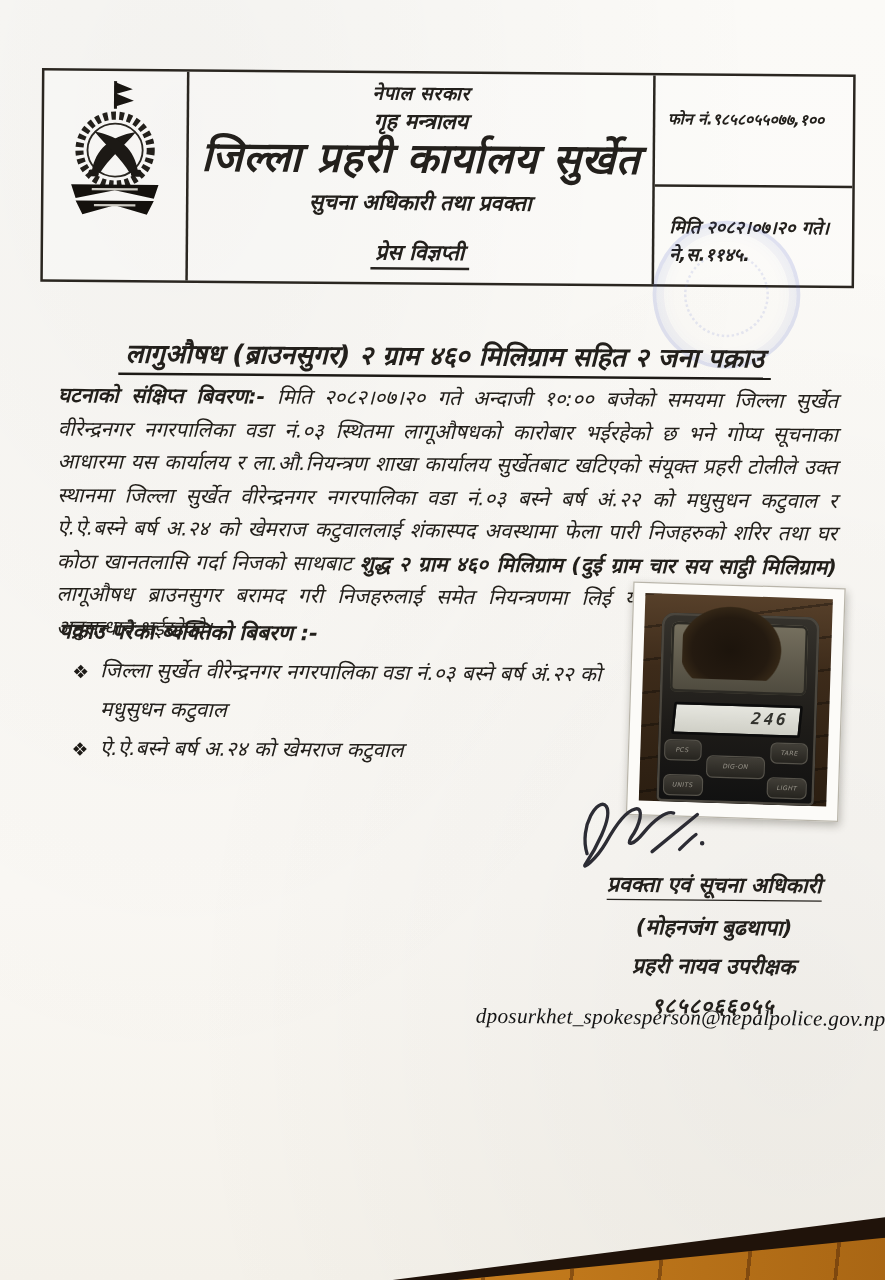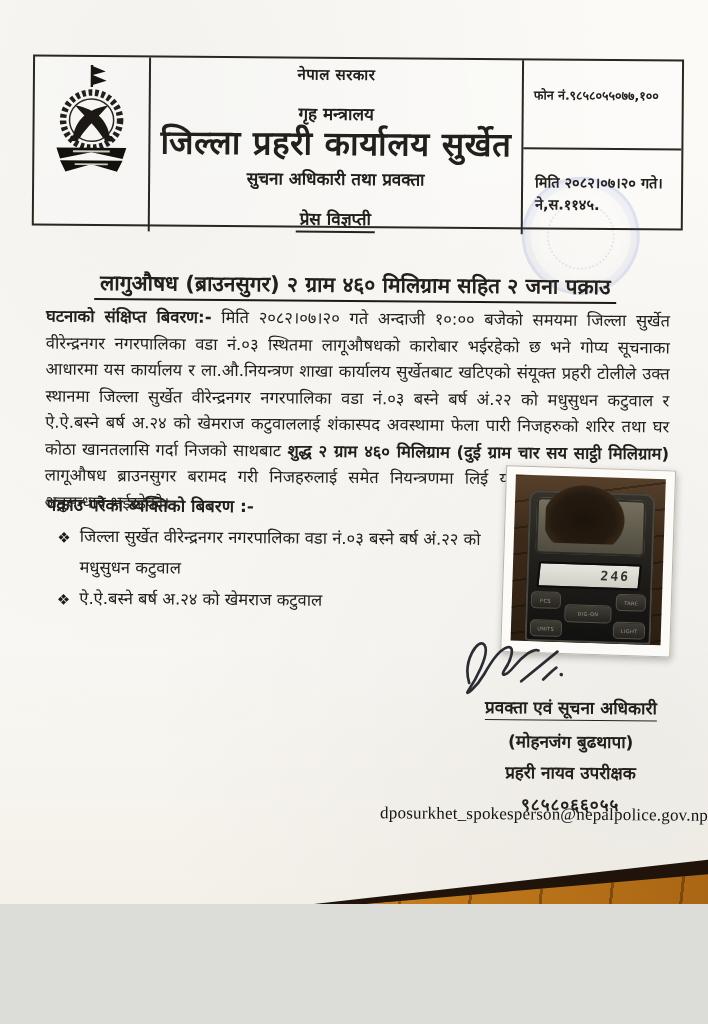--- a/index.html
+++ b/index.html
@@ -1,38 +1,39 @@
 <!DOCTYPE html>
 <html><head>
 <meta charset="utf-8">
 <style>
   * { margin:0; padding:0; box-sizing:border-box; }
   html,body { width:708px; }
   body { font-family:"DejaVu Sans", sans-serif; background:#dcdcd8; }
 
   .page {
-    position:relative; width:708px; height:904px; overflow:hidden;
+    position:relative; width:708px; height:1024px; overflow:hidden;
     background:
       radial-gradient(ellipse at 20% 10%, rgba(0,0,0,0.03), transparent 60%),
       radial-gradient(ellipse at 90% 80%, rgba(0,0,0,0.04), transparent 55%),
       linear-gradient(180deg,#fbfaf7 0%, #faf8f4 70%, #f4f1ea 100%);
     color:#23201c;
+    font-style:italic;
   }
   .doc { position:absolute; inset:0; transform:rotate(0.45deg); }
 
   
   .header-box {
     position:absolute; left:30px; top:57px; width:651px; height:171px;
     border:2px solid #2a2620; display:grid; grid-template-columns:116px 1fr 160px;
     background:rgba(255,255,255,0.25);
   }
   .logo-cell { border-right:2px solid #2a2620; display:flex; align-items:flex-start; justify-content:center; padding-top:6px; }
   .center-cell { display:flex; flex-direction:column; align-items:center; padding-top:5px; position:relative; }
   .gov-line { font-size:15px; font-weight:bold; letter-spacing:0.5px; }
-  .ministry-line { font-size:17px; font-weight:bold; margin-top:18px; }
+  .ministry-line { font-size:17px; font-weight:bold; margin-top:1px; }
   .office-title { font-size:33px; font-weight:bold; line-height:1.15; letter-spacing:0.5px; white-space:nowrap; }
   .info-line { font-size:17px; font-weight:bold; margin-top:4px; }
   .press-label { font-size:17px; font-weight:bold; margin-top:17px; border-bottom:2px solid #26231f; padding:0 4px 1px; }
   .right-cell { border-left:2px solid #2a2620; display:grid; grid-template-rows:89px 1fr; }
   .phone-cell { border-bottom:2px solid #2a2620; padding:26px 6px 0 10px; font-size:12.5px; font-weight:bold; }
   .date-cell { padding:22px 6px 0 12px; font-size:14.5px; font-weight:bold; line-height:1.55; }
 
   
   .stamp {
     position:absolute; left:372px; top:116px; width:118px; height:118px;

